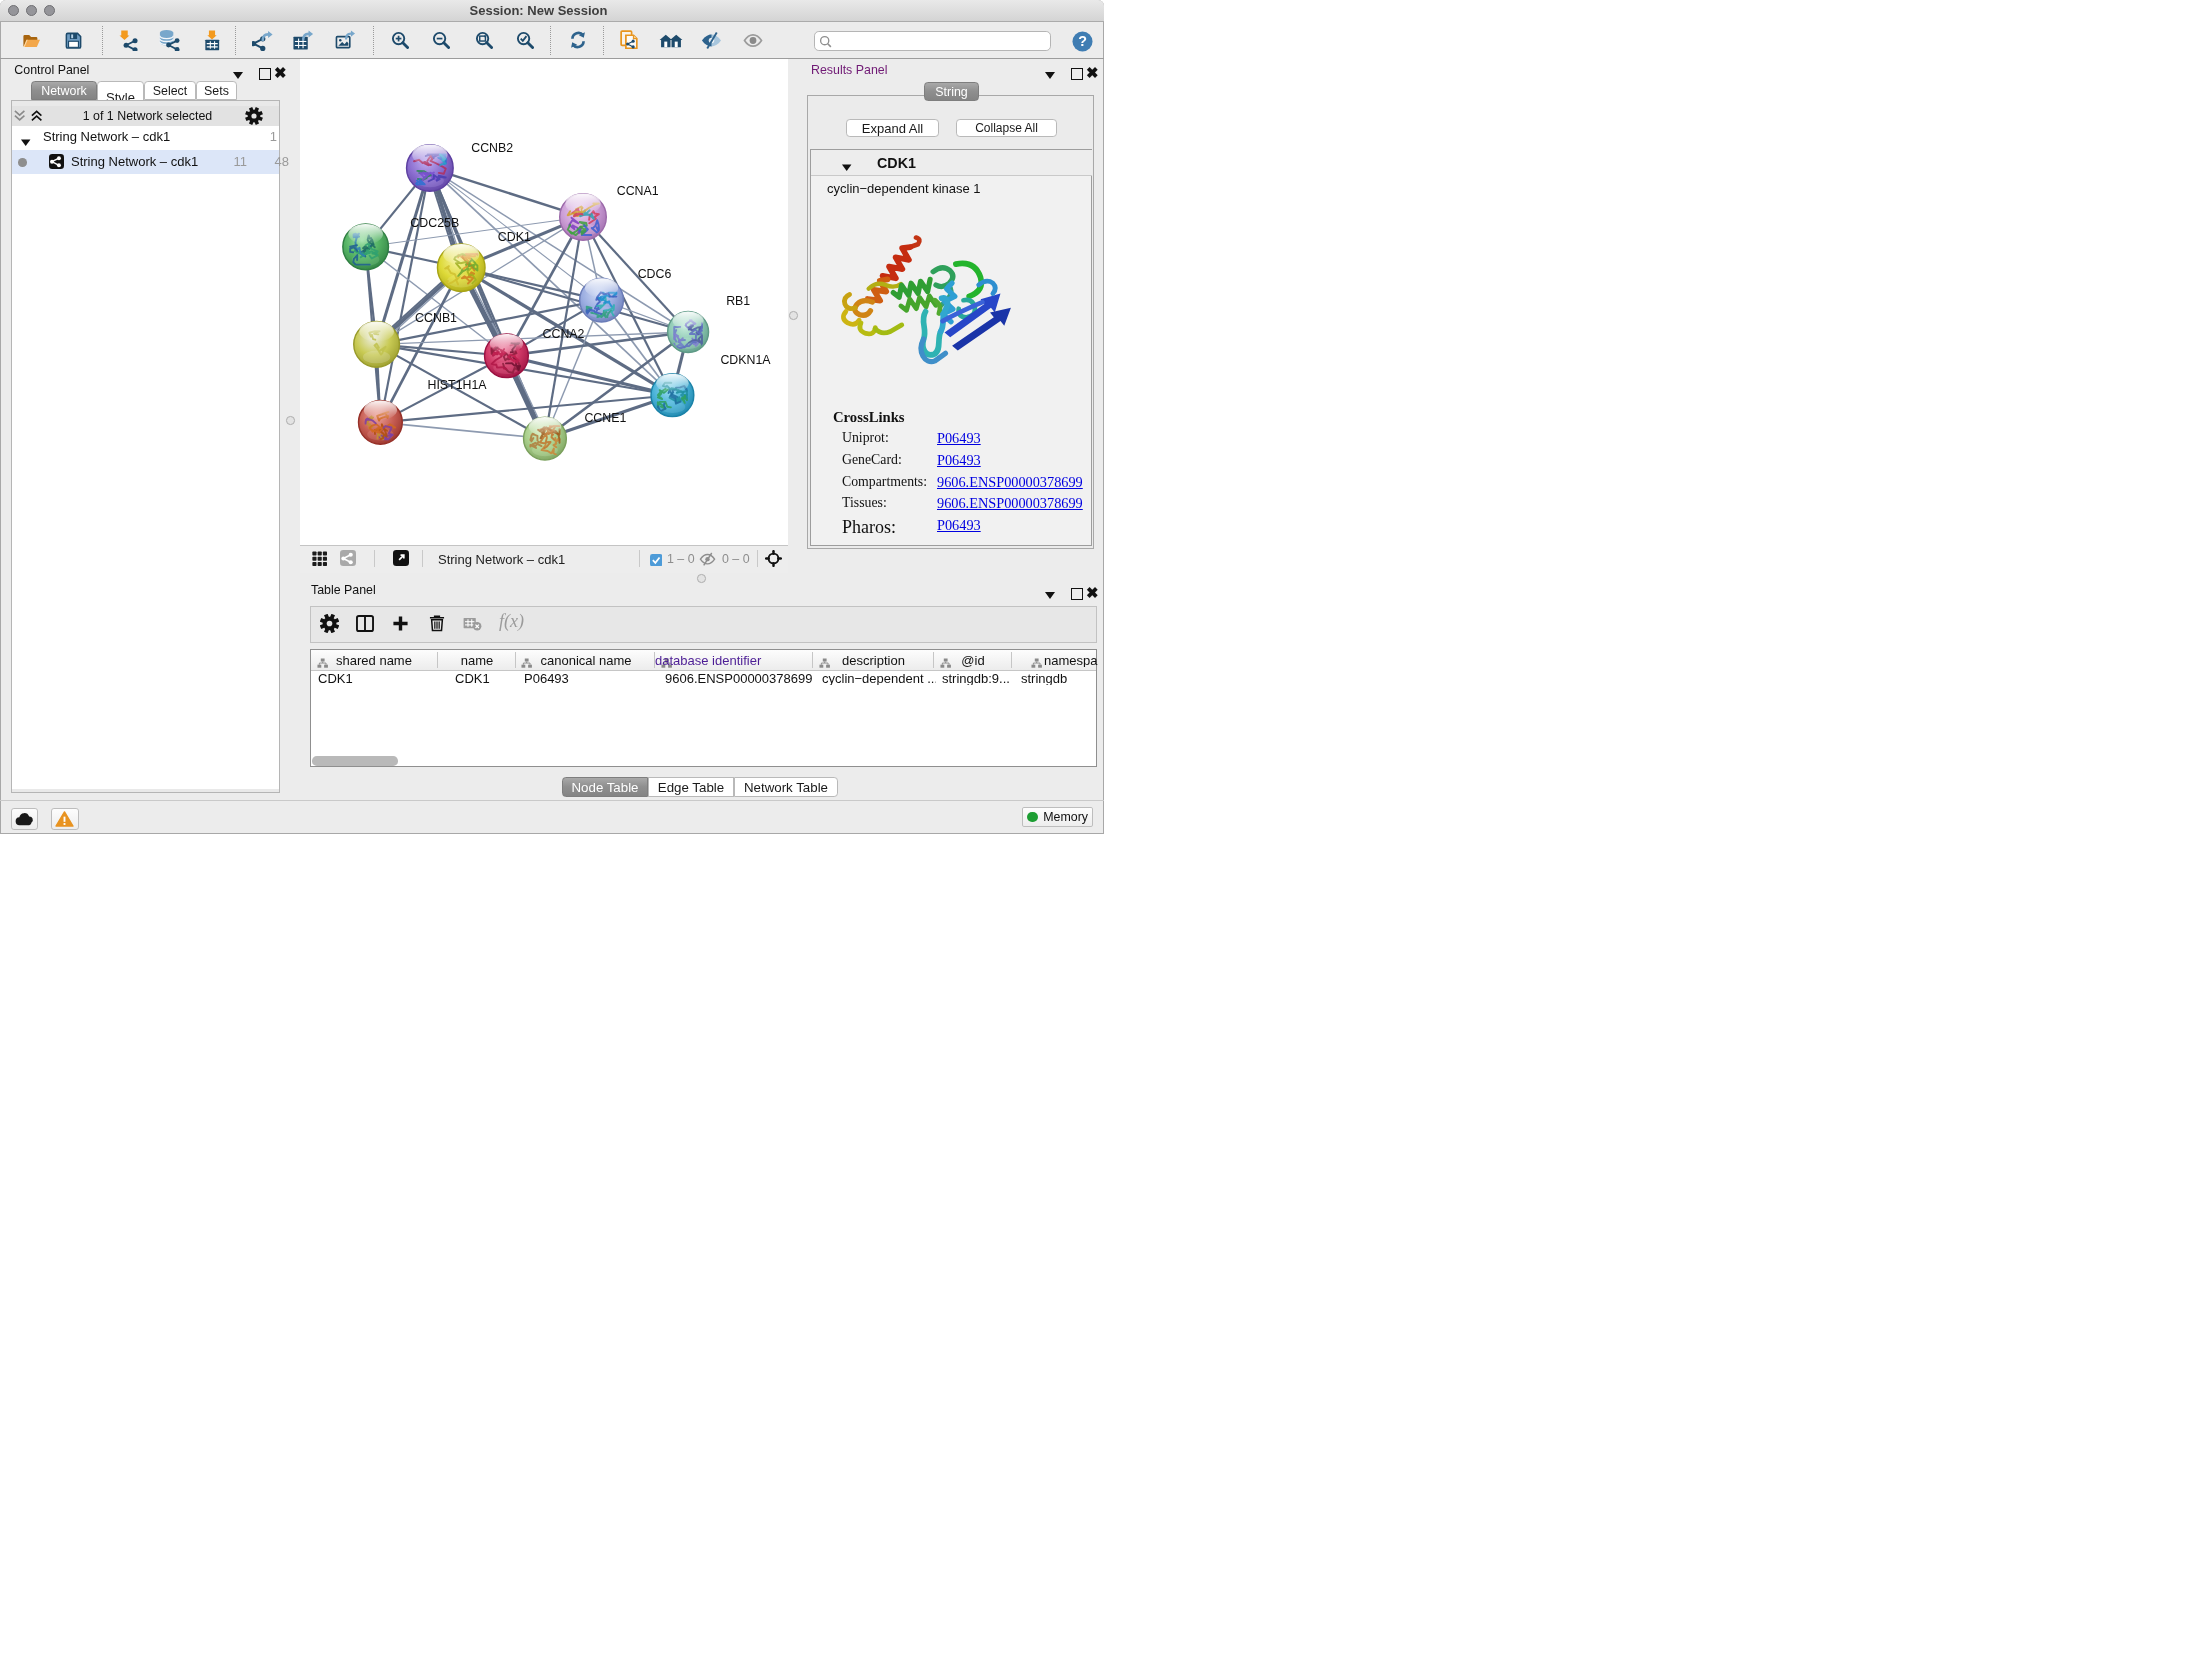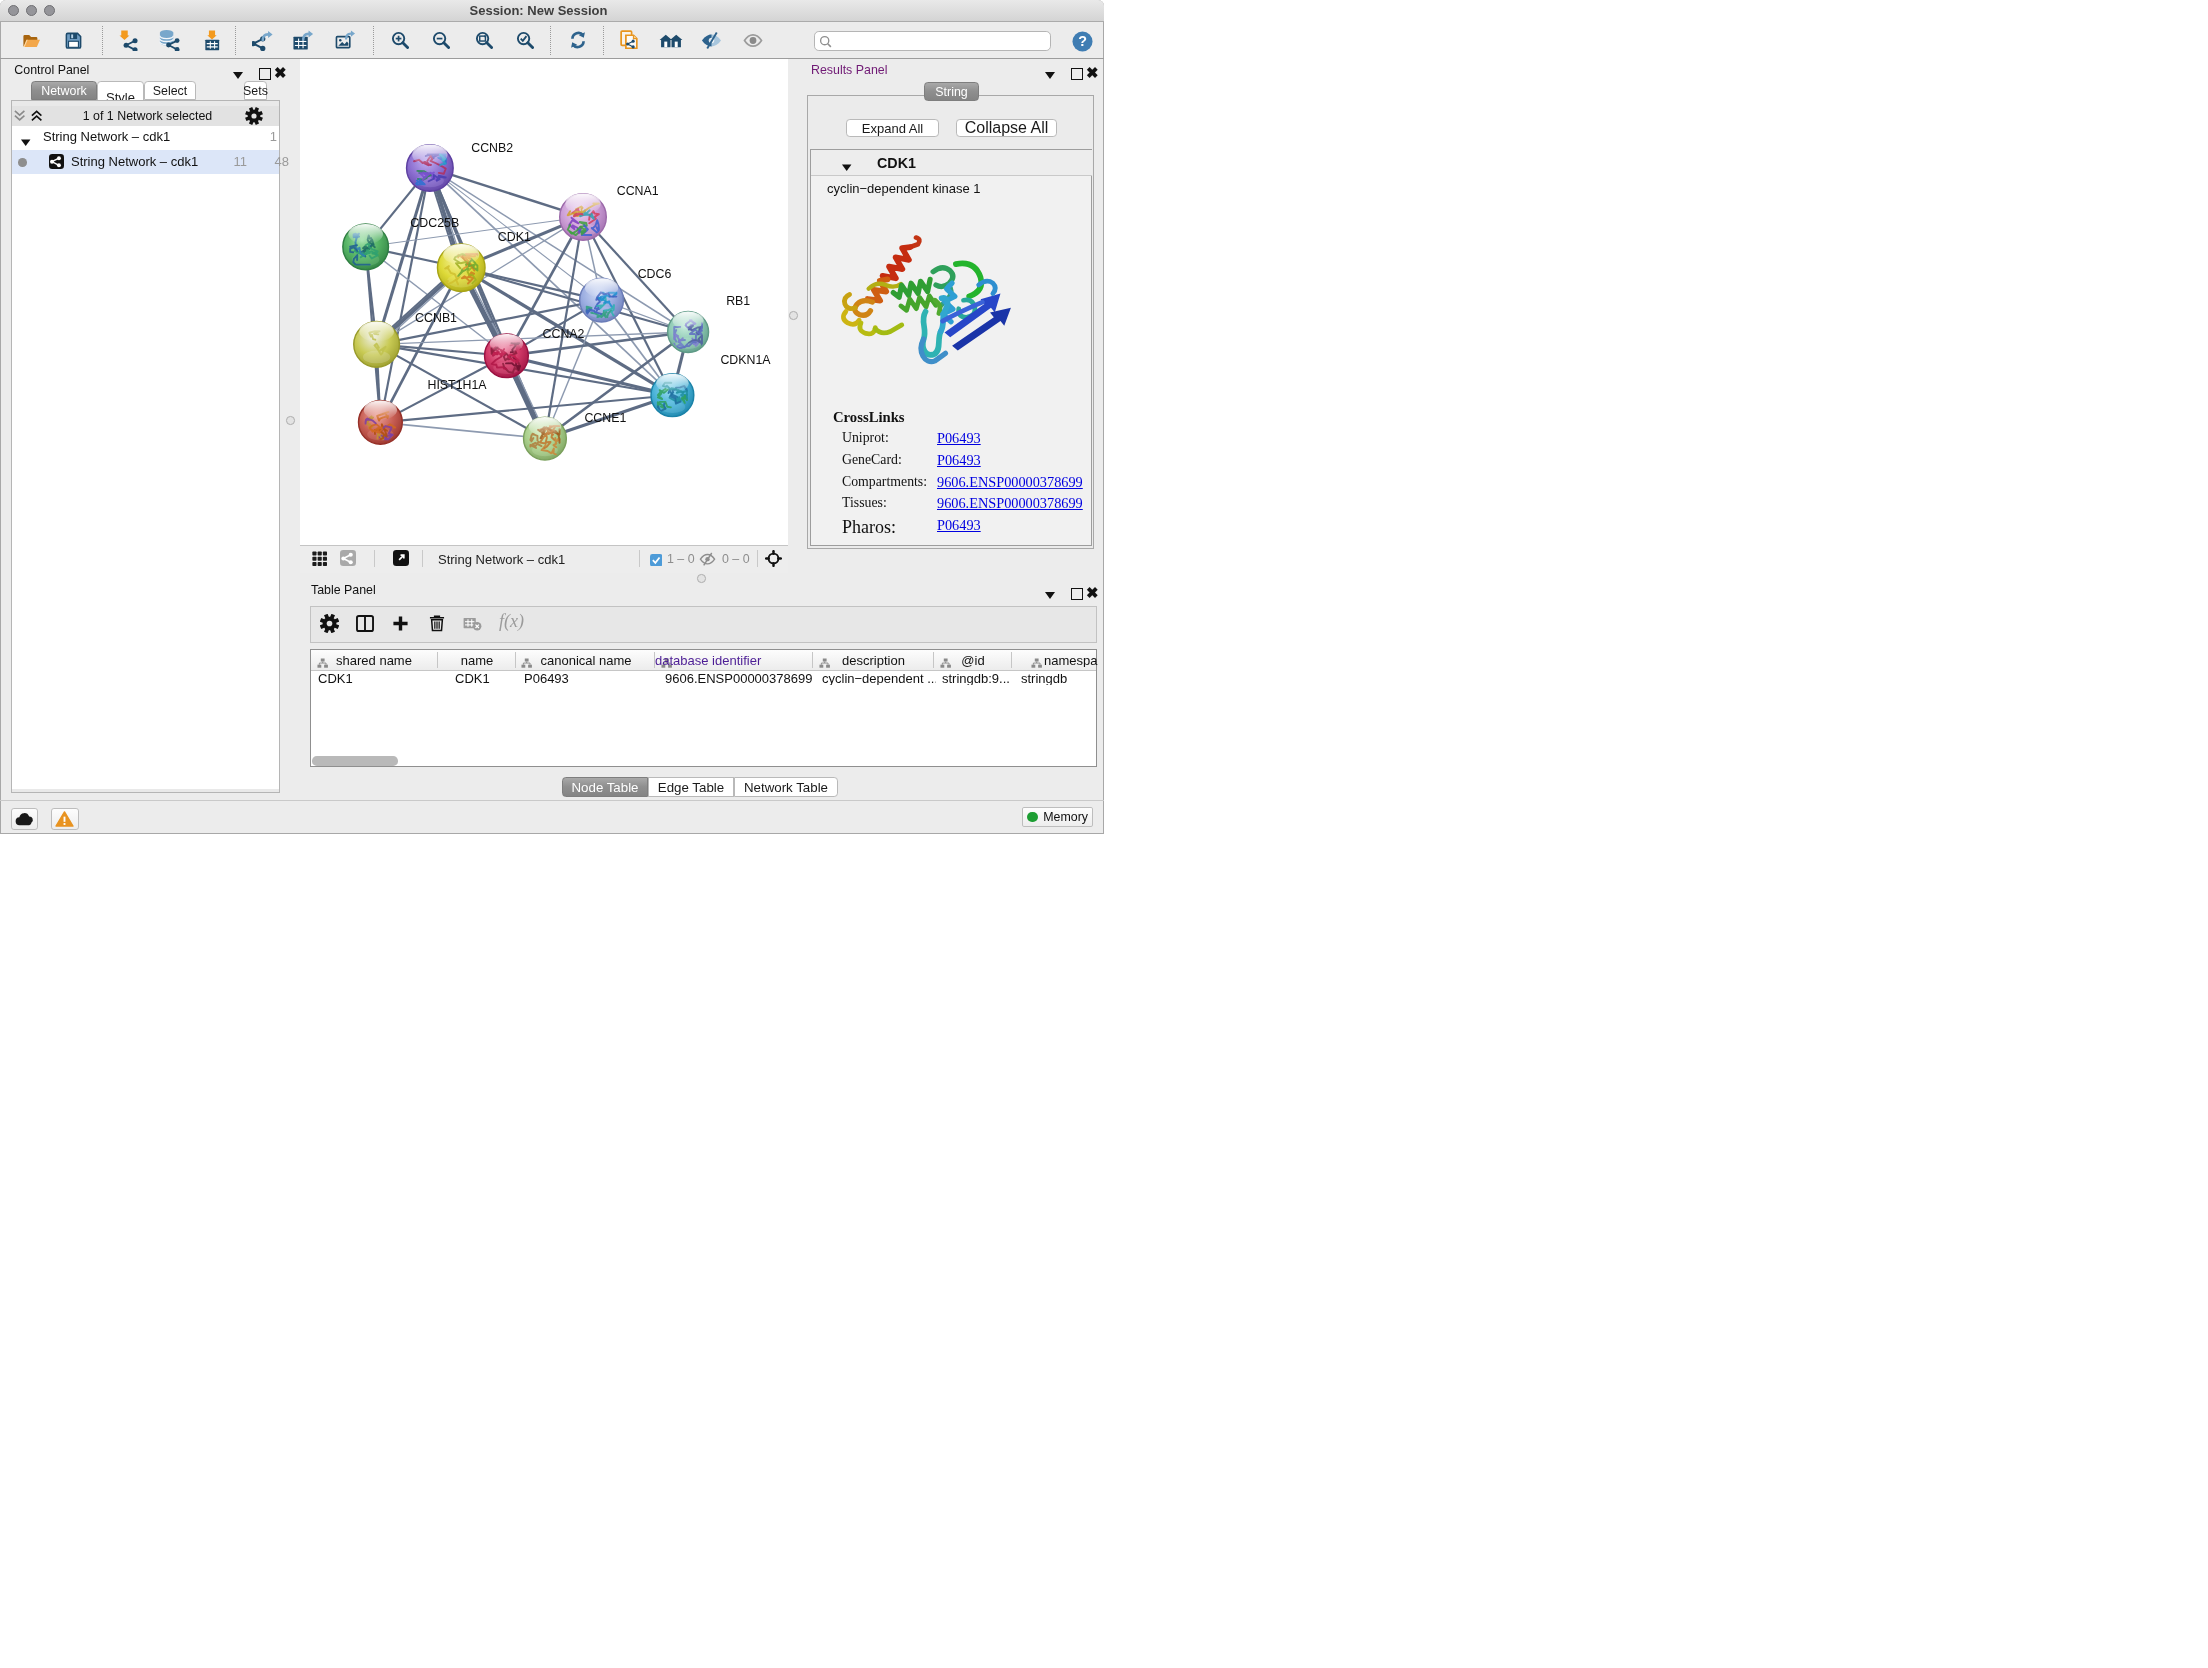--- a/index.html
+++ b/index.html
@@ -188,21 +188,21 @@
       </svg>
     </div>
     <div style="position:absolute;left:0px;top:58px;width:1104px;height:1px;background:#9c9c9c;"></div>
     <div style="position:absolute;left:14.3px;top:63px;width:124px;height:14.3px;font-size:12.4px;color:#111;">Control Panel</div>
     <div style="position:absolute;left:233px;top:65px;width:13.3px;height:13.3px;"><span style="display:inline-block;width:0;height:0;border-left:5.7px solid transparent;border-right:5.7px solid transparent;border-top:7.6px solid #111;vertical-align:middle"></span></div>
     <div style="position:absolute;left:259px;top:64px;width:13.3px;height:13.3px;"><span style="display:inline-block;width:9.5px;height:10.5px;border:1.7px solid #111;vertical-align:middle"></span></div>
     <div style="position:absolute;left:274px;top:63px;width:15px;height:15px;"><span style="font-weight:bold;font-size:15px;color:#111;vertical-align:middle;font-family:Liberation Sans,sans-serif">✖</span></div>
     <div class="graybtn" style="position:absolute;left:31px;top:81px;width:66px;height:19px;border-radius:3.8px 3.8px 0 0;display:flex;align-items:center;justify-content:center;font-size:12.4px;box-sizing:border-box;">Network</div>
     <div class="whitebtn" style="position:absolute;left:97px;top:81px;width:47px;height:33px;border-radius:3.8px 3.8px 0 0;display:flex;align-items:center;justify-content:center;font-size:13px;box-sizing:border-box;">Style</div>
     <div class="whitebtn" style="position:absolute;left:144px;top:81px;width:52px;height:19px;border-radius:3.8px 3.8px 0 0;display:flex;align-items:center;justify-content:center;font-size:12.4px;box-sizing:border-box;">Select</div>
-    <div class="whitebtn" style="position:absolute;left:196px;top:81px;width:23px;height:19px;border-radius:3.8px 3.8px 0 0;display:flex;align-items:center;justify-content:center;font-size:12.4px;box-sizing:border-box;margin-left:48px;">Sets</div>
+    <div class="whitebtn" style="position:absolute;left:196px;top:81px;width:41px;height:19px;border-radius:3.8px 3.8px 0 0;display:flex;align-items:center;justify-content:center;font-size:12.4px;box-sizing:border-box;">Sets</div>
     <div style="position:absolute;left:11.4px;top:100px;width:269px;height:693px;background:#e9e9e9;border:1px solid #b5b5b5;box-sizing:border-box;"></div>
     <div style="position:absolute;left:12.4px;top:106px;width:267px;height:20px;background:#e2e2e2;border-bottom:1px solid #b5b5b5;"></div>
     <div class="tb" style="left:13.3px;top:109px;width:13.3px;height:13.3px;">
       <svg width="13.3" height="13.3" viewBox="0 0 14 14" style="">
         <path d="M2 2 l5 4.5 5 -4.5 M2 7 l5 4.5 5 -4.5" stroke="#8a8a8a" stroke-width="1.7" fill="none"></path>
       </svg>
     </div>
     <div class="tb" style="left:30px;top:109px;width:13.3px;height:13.3px;">
       <svg width="13.3" height="13.3" viewBox="0 0 14 14" style="">
         <path d="M2 12 l5 -4.5 5 4.5 M2 7 l5 -4.5 5 4.5" stroke="#111" stroke-width="1.7" fill="none"></path>
@@ -621,21 +621,21 @@
     <div style="position:absolute;left:286px;top:416px;width:8.6px;height:8.6px;border-radius:50%;background:#e3e3e3;border:1px solid #adadad;box-sizing:border-box;"></div>
     <div style="position:absolute;left:789px;top:311px;width:8.6px;height:8.6px;border-radius:50%;background:#e3e3e3;border:1px solid #adadad;box-sizing:border-box;"></div>
     <div style="position:absolute;left:697px;top:574px;width:8.6px;height:8.6px;border-radius:50%;background:#e3e3e3;border:1px solid #adadad;box-sizing:border-box;"></div>
     <div style="position:absolute;left:811px;top:63px;width:114px;height:14.3px;font-size:12.4px;color:#701a75;">Results Panel</div>
     <div style="position:absolute;left:1045px;top:65px;width:13.3px;height:13.3px;"><span style="display:inline-block;width:0;height:0;border-left:5.7px solid transparent;border-right:5.7px solid transparent;border-top:7.6px solid #111;vertical-align:middle"></span></div>
     <div style="position:absolute;left:1071px;top:64px;width:13.3px;height:13.3px;"><span style="display:inline-block;width:9.5px;height:10.5px;border:1.7px solid #111;vertical-align:middle"></span></div>
     <div style="position:absolute;left:1086px;top:63px;width:15px;height:15px;"><span style="font-weight:bold;font-size:15px;color:#111;vertical-align:middle;font-family:Liberation Sans,sans-serif">✖</span></div>
     <div style="position:absolute;left:807px;top:95px;width:287px;height:454px;background:#ebebeb;border:1px solid #a8a8a8;box-sizing:border-box;"></div>
     <div class="graybtn" style="position:absolute;left:924px;top:82px;width:53px;height:17px;border-radius:3.8px;display:flex;align-items:center;justify-content:center;font-size:12.4px;">String</div>
     <div class="whitebtn" style="position:absolute;left:846px;top:119px;width:93px;height:18px;border-radius:3.8px;display:flex;align-items:center;justify-content:center;font-size:13px;box-sizing:border-box;">Expand All</div>
-    <div class="whitebtn" style="position:absolute;left:956px;top:119px;width:101px;height:18px;border-radius:3.8px;display:flex;align-items:center;justify-content:center;font-size:16px;box-sizing:border-box;">Collapse All</div>
+    <div class="whitebtn" style="position:absolute;left:956px;top:119px;width:101px;height:18px;border-radius:3.8px;display:flex;align-items:center;justify-content:center;font-size:12px;box-sizing:border-box;">Collapse All</div>
     <div style="position:absolute;left:810px;top:149px;width:282px;height:397px;background:#f1f1f1;border:1px solid #9d9d9d;box-sizing:border-box;"></div>
     <div style="position:absolute;left:811px;top:150px;width:281px;height:25px;background:#ededed;border-bottom:1px solid #c9c9c9;"></div>
     <div style="position:absolute;left:841px;top:158px;width:11.4px;height:9.5px;"><svg width="11.4" height="9.5" viewBox="0 0 12 10" style="">
         <path d="M1 1.5 L11 1.5 L6 8.5 z" fill="#111"></path>
       </svg></div>
     <div style="position:absolute;left:877px;top:155px;width:95px;height:15px;font-size:14.3px;font-weight:bold;color:#111;">CDK1</div>
     <div style="position:absolute;left:827px;top:181px;width:209px;height:15px;font-size:13px;color:#111;">cyclin−dependent kinase 1</div>
     <div style="position:absolute;left:834px;top:230px;width:184px;height:148px;"><svg width="184" height="148" viewBox="0 0 193 156">
         <path d="M86 8 q6 2 2 7 l-8 3" fill="none" stroke="#c33414" stroke-width="5" stroke-linejoin="round" stroke-linecap="round"></path>
         <path d="M80.0 18.0 L71.3 19.1 L78.5 31.5 L64.4 28.8 L71.6 41.2 L57.5 38.5 L64.7 50.9 L50.7 48.3" fill="none" stroke="#c52c10" stroke-width="6" stroke-linejoin="round" stroke-linecap="round"></path>

